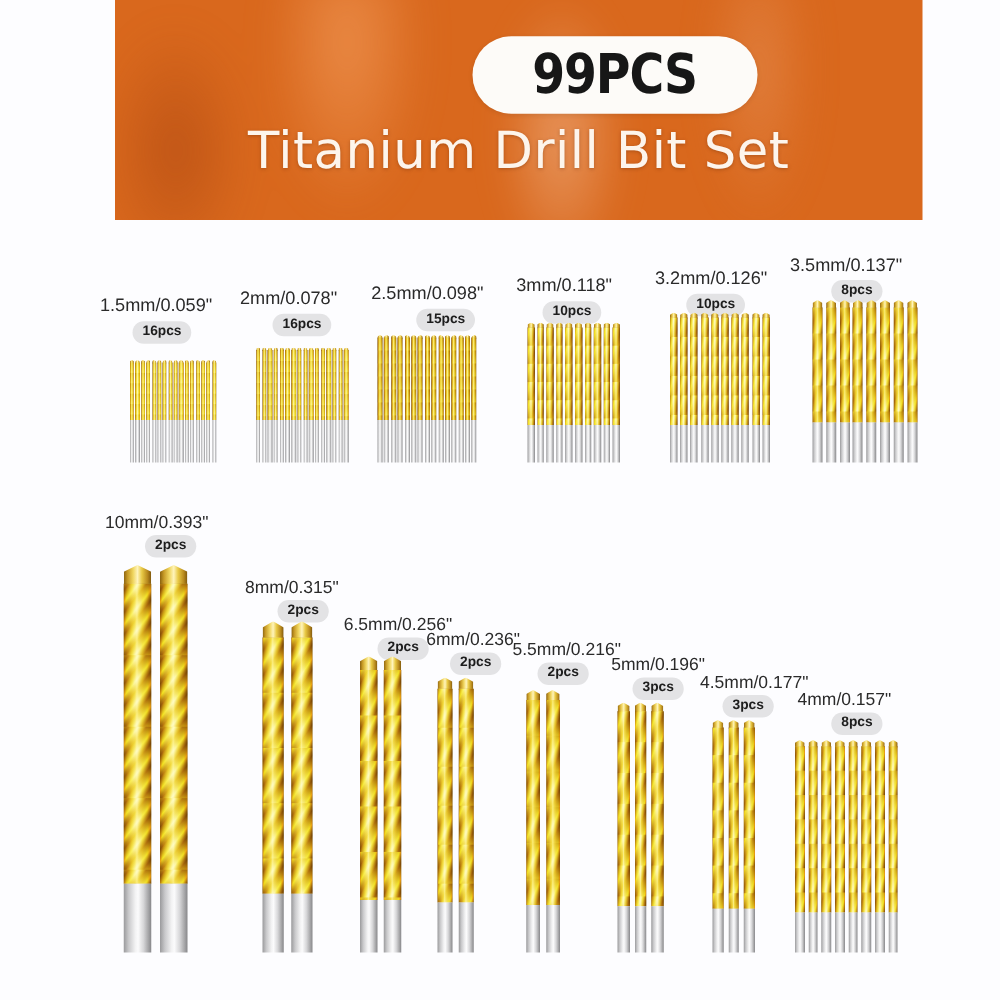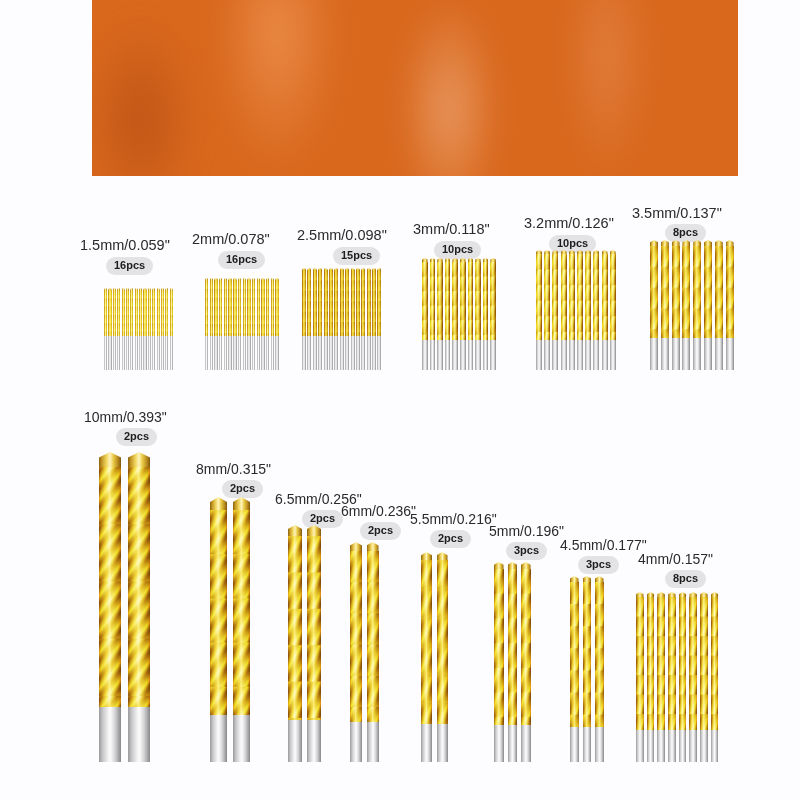--- a/index.html
+++ b/index.html
@@ -99,20 +99,24 @@
     background:linear-gradient(90deg,#9a9a9c 0%,#c9c9cb 18%,#f2f2f3 42%,#fbfbfc 52%,#d6d6d8 72%,#a4a4a6 90%,#87878a 100%);
   }
 </style>
 </head>
 <body>
 
 <div id="stage">
 
   <div class="banner">
     <div class="banner-blur"></div>
+    <div class="pill-99">
+      <span>99PCS</span>
+    </div>
+    <div class="banner-title">Titanium Drill Bit Set</div>
   </div>
 
   <div id="groups-layer">
       <div class="group">
         <div class="g-label" style="left: 80px; top: 238px; font-size: 14.5px;">1.5mm/0.059"</div>
         <div class="g-badge" style="left: 106px; top: 257px; font-size: 11px;">16pcs</div>
         <div class="bits" style="left: 104px; top: 288px; height: 82px; gap: 1.2px;">
           <div class="bit" style="width: 3.2px; height: 82px;">
             <div class="tip" style="height: 3px;"></div>
             <div class="flute" style="top: 2px; height: 46px; --ang: -77.2deg; background-size: 8.32px 8.32px, 100% 100%;"></div>

